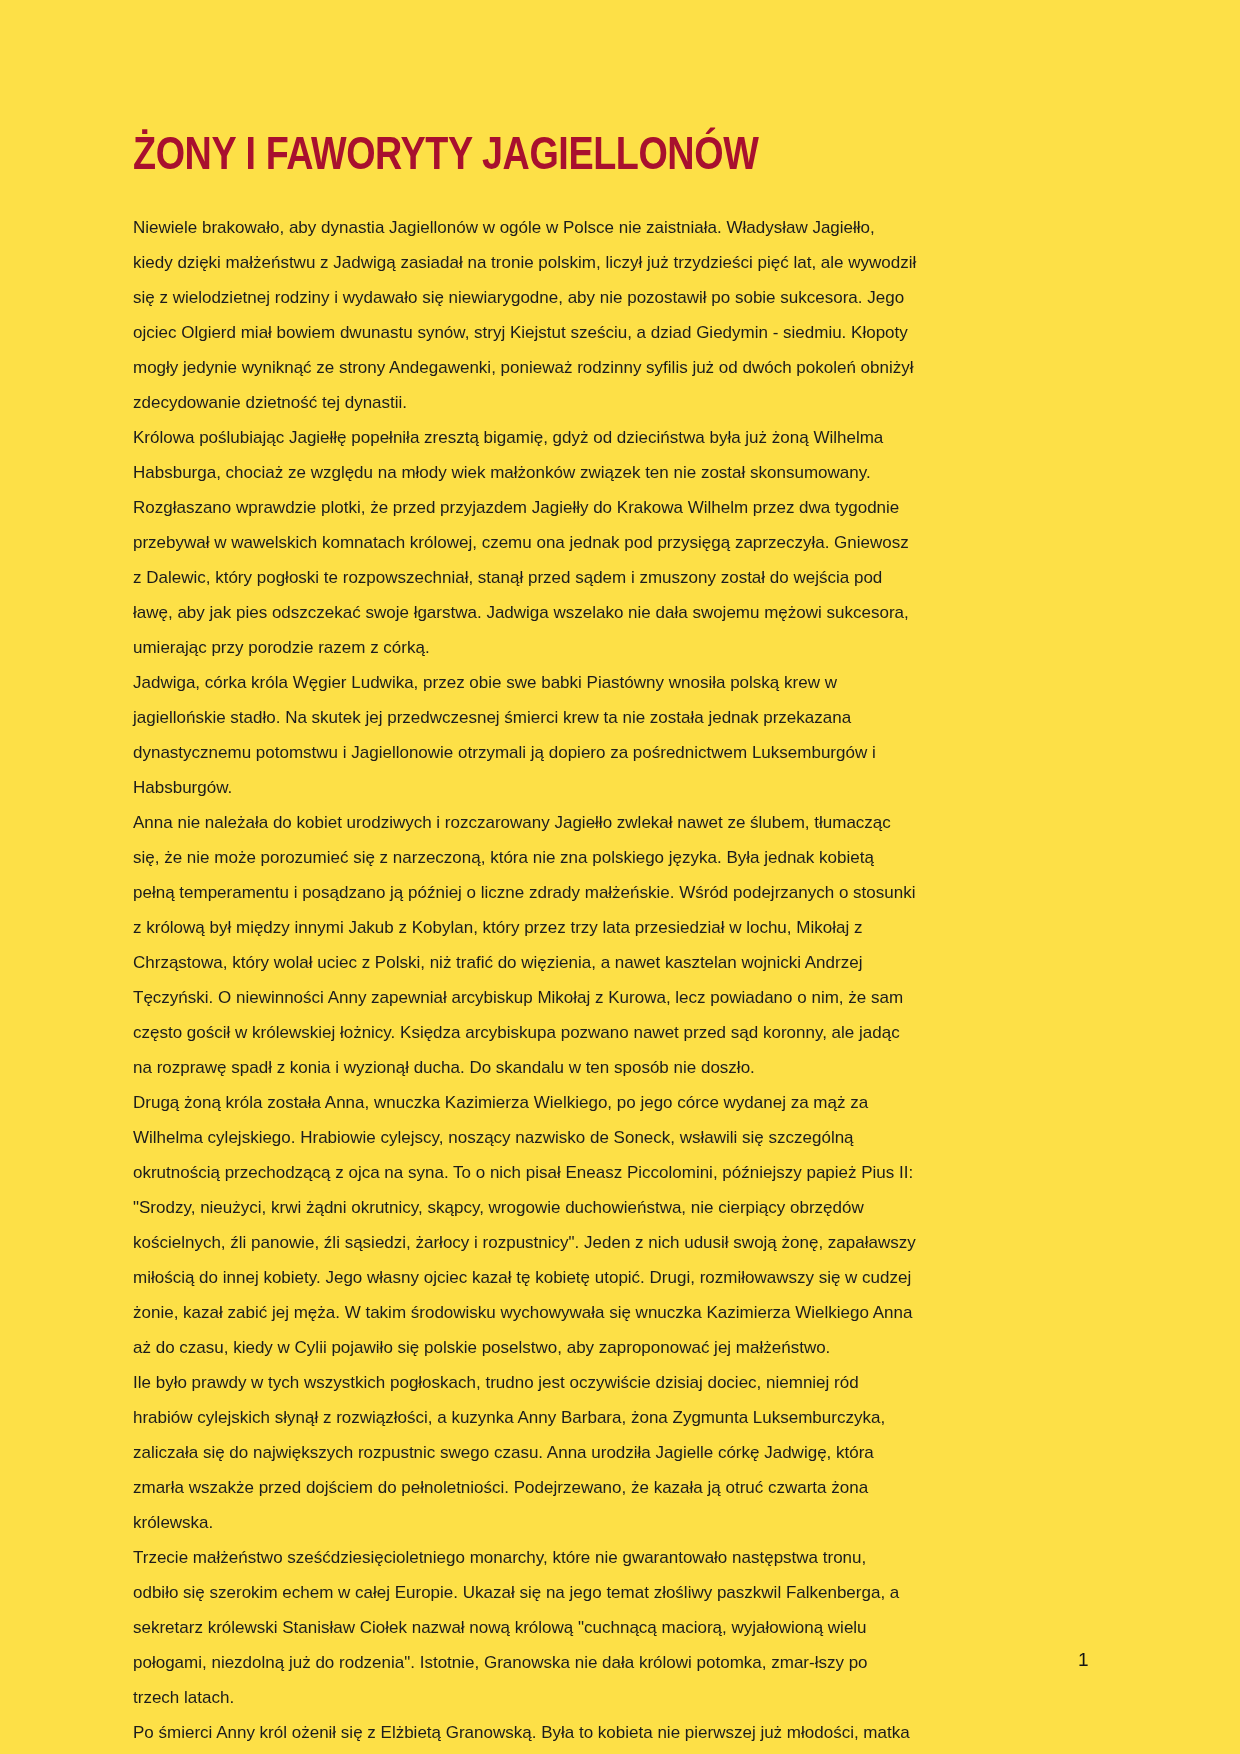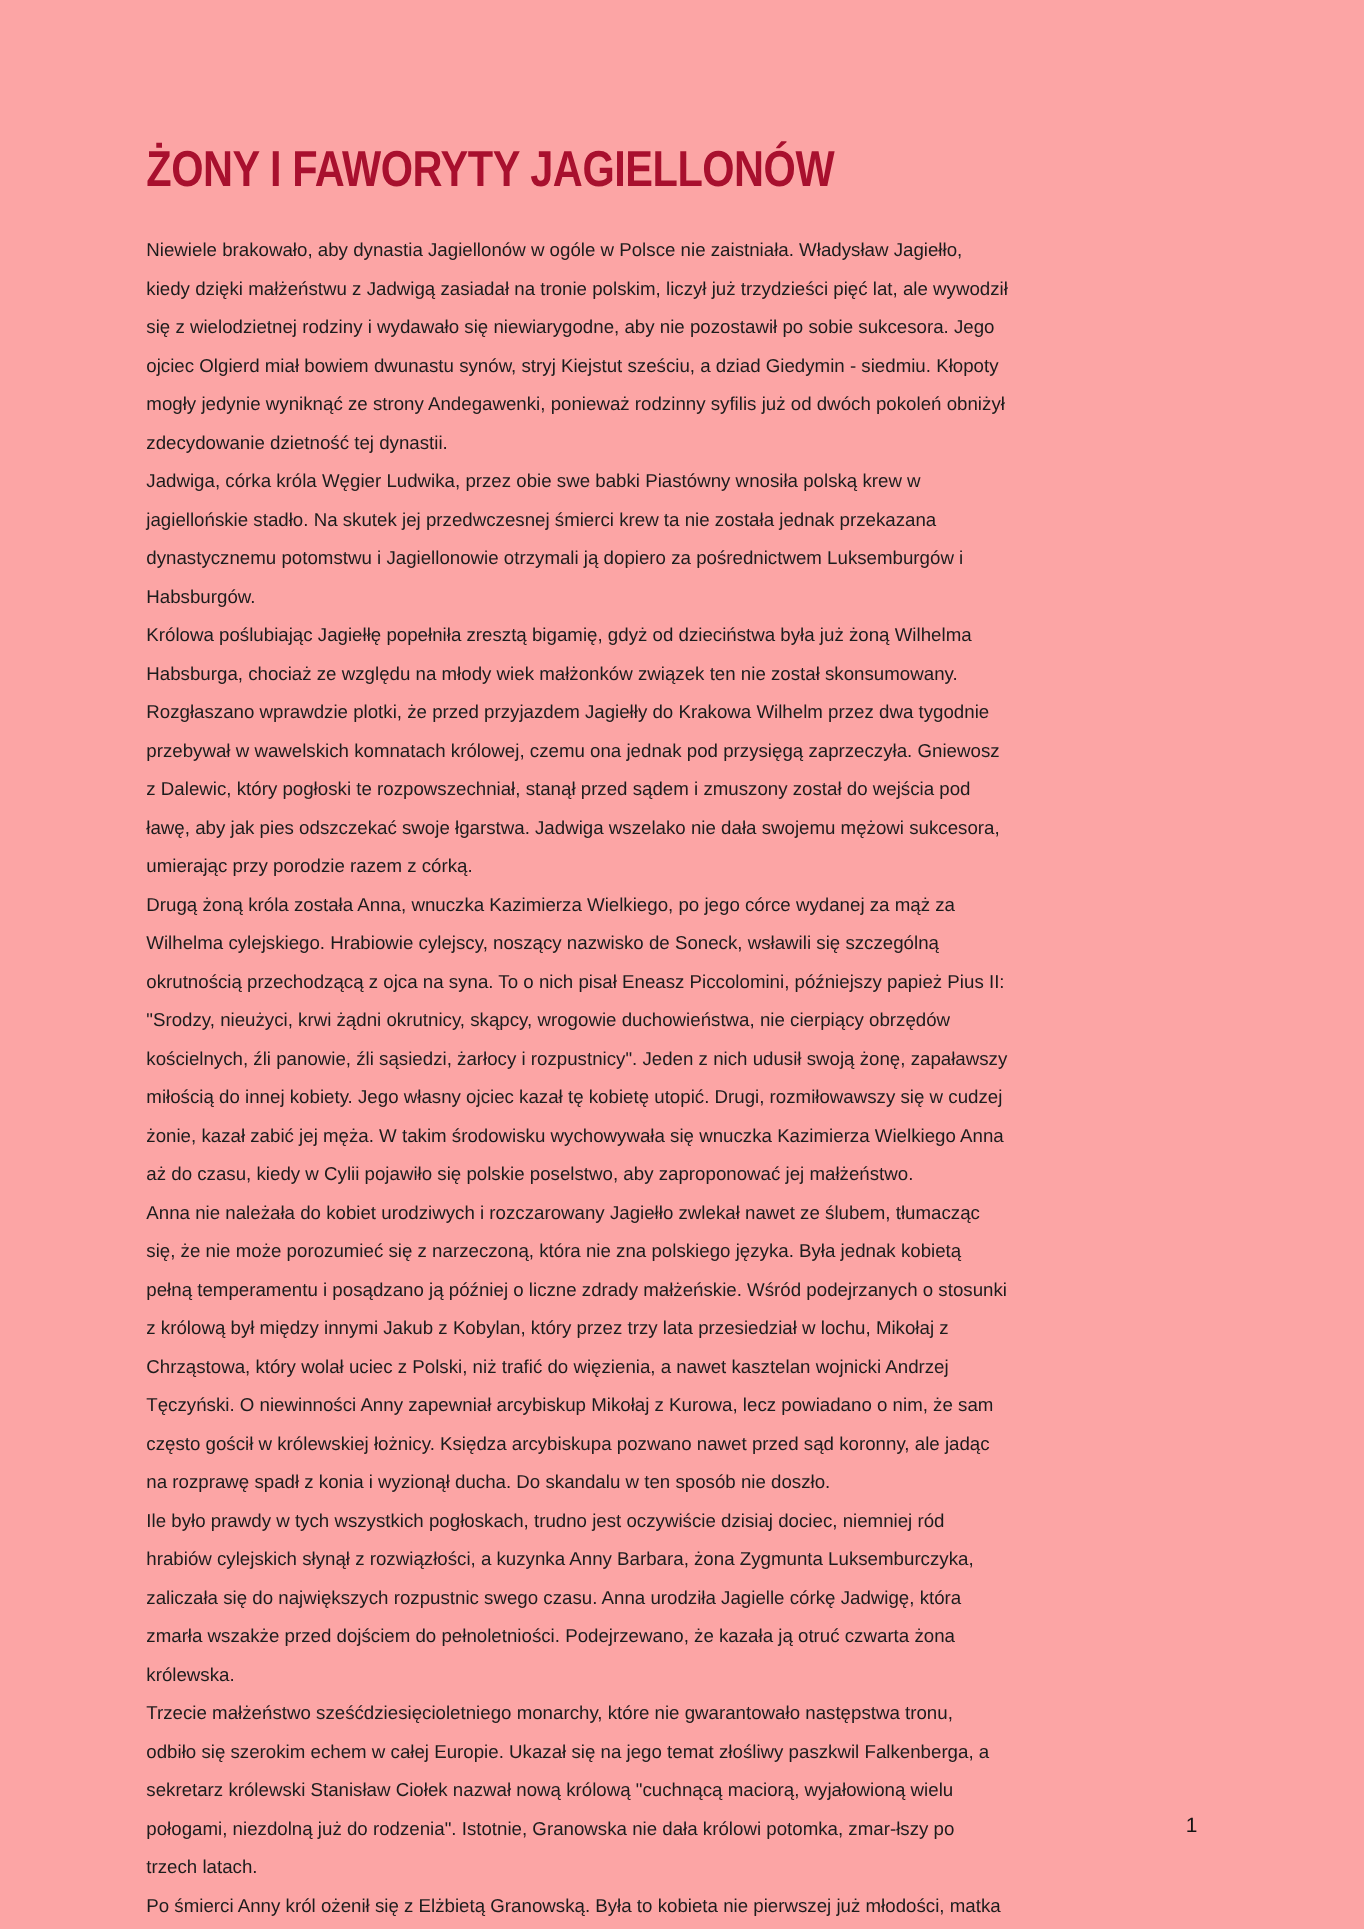--- a/index.html
+++ b/index.html
@@ -7,21 +7,21 @@
     width: 1240px;
     height: 1754px;
     background: #fdfdfd;
     font-family: "Liberation Sans", sans-serif;
     position: relative;
     overflow: hidden;
   }
   .page {
     position: absolute;
     inset: 0;
-    background: #fca5a5;
+    background: #fde047;
   }
   .title {
     position: absolute;
     left: 133px;
     top: 126px;
     margin: 0;
     font-size: 46px;
     font-weight: bold;
     color: #a8102e;
     letter-spacing: -0.5px;
@@ -57,47 +57,47 @@
 
   <h1 class="title">ŻONY I FAWORYTY JAGIELLONÓW</h1>
 
   <div class="body-text">
     <p class="para">Niewiele brakowało, aby dynastia Jagiellonów w ogóle w Polsce nie zaistniała. Władysław Jagiełło,
 kiedy dzięki małżeństwu z Jadwigą zasiadał na tronie polskim, liczył już trzydzieści pięć lat, ale wywodził
 się z wielodzietnej rodziny i wydawało się niewiarygodne, aby nie pozostawił po sobie sukcesora. Jego
 ojciec Olgierd miał bowiem dwunastu synów, stryj Kiejstut sześciu, a dziad Giedymin - siedmiu. Kłopoty
 mogły jedynie wyniknąć ze strony Andegawenki, ponieważ rodzinny syfilis już od dwóch pokoleń obniżył
 zdecydowanie dzietność tej dynastii.</p>
-    <p class="para">Jadwiga, córka króla Węgier Ludwika, przez obie swe babki Piastówny wnosiła polską krew w
-jagiellońskie stadło. Na skutek jej przedwczesnej śmierci krew ta nie została jednak przekazana
-dynastycznemu potomstwu i Jagiellonowie otrzymali ją dopiero za pośrednictwem Luksemburgów i
-Habsburgów.</p>
     <p class="para">Królowa poślubiając Jagiełłę popełniła zresztą bigamię, gdyż od dzieciństwa była już żoną Wilhelma
 Habsburga, chociaż ze względu na młody wiek małżonków związek ten nie został skonsumowany.
 Rozgłaszano wprawdzie plotki, że przed przyjazdem Jagiełły do Krakowa Wilhelm przez dwa tygodnie
 przebywał w wawelskich komnatach królowej, czemu ona jednak pod przysięgą zaprzeczyła. Gniewosz
 z Dalewic, który pogłoski te rozpowszechniał, stanął przed sądem i zmuszony został do wejścia pod
 ławę, aby jak pies odszczekać swoje łgarstwa. Jadwiga wszelako nie dała swojemu mężowi sukcesora,
 umierając przy porodzie razem z córką.</p>
+    <p class="para">Jadwiga, córka króla Węgier Ludwika, przez obie swe babki Piastówny wnosiła polską krew w
+jagiellońskie stadło. Na skutek jej przedwczesnej śmierci krew ta nie została jednak przekazana
+dynastycznemu potomstwu i Jagiellonowie otrzymali ją dopiero za pośrednictwem Luksemburgów i
+Habsburgów.</p>
+    <p class="para">Anna nie należała do kobiet urodziwych i rozczarowany Jagiełło zwlekał nawet ze ślubem, tłumacząc
+się, że nie może porozumieć się z narzeczoną, która nie zna polskiego języka. Była jednak kobietą
+pełną temperamentu i posądzano ją później o liczne zdrady małżeńskie. Wśród podejrzanych o stosunki
+z królową był między innymi Jakub z Kobylan, który przez trzy lata przesiedział w lochu, Mikołaj z
+Chrząstowa, który wolał uciec z Polski, niż trafić do więzienia, a nawet kasztelan wojnicki Andrzej
+Tęczyński. O niewinności Anny zapewniał arcybiskup Mikołaj z Kurowa, lecz powiadano o nim, że sam
+często gościł w królewskiej łożnicy. Księdza arcybiskupa pozwano nawet przed sąd koronny, ale jadąc
+na rozprawę spadł z konia i wyzionął ducha. Do skandalu w ten sposób nie doszło.</p>
     <p class="para">Drugą żoną króla została Anna, wnuczka Kazimierza Wielkiego, po jego córce wydanej za mąż za
 Wilhelma cylejskiego. Hrabiowie cylejscy, noszący nazwisko de Soneck, wsławili się szczególną
 okrutnością przechodzącą z ojca na syna. To o nich pisał Eneasz Piccolomini, późniejszy papież Pius II:
 "Srodzy, nieużyci, krwi żądni okrutnicy, skąpcy, wrogowie duchowieństwa, nie cierpiący obrzędów
 kościelnych, źli panowie, źli sąsiedzi, żarłocy i rozpustnicy". Jeden z nich udusił swoją żonę, zapaławszy
 miłością do innej kobiety. Jego własny ojciec kazał tę kobietę utopić. Drugi, rozmiłowawszy się w cudzej
 żonie, kazał zabić jej męża. W takim środowisku wychowywała się wnuczka Kazimierza Wielkiego Anna
 aż do czasu, kiedy w Cylii pojawiło się polskie poselstwo, aby zaproponować jej małżeństwo.</p>
-    <p class="para">Anna nie należała do kobiet urodziwych i rozczarowany Jagiełło zwlekał nawet ze ślubem, tłumacząc
-się, że nie może porozumieć się z narzeczoną, która nie zna polskiego języka. Była jednak kobietą
-pełną temperamentu i posądzano ją później o liczne zdrady małżeńskie. Wśród podejrzanych o stosunki
-z królową był między innymi Jakub z Kobylan, który przez trzy lata przesiedział w lochu, Mikołaj z
-Chrząstowa, który wolał uciec z Polski, niż trafić do więzienia, a nawet kasztelan wojnicki Andrzej
-Tęczyński. O niewinności Anny zapewniał arcybiskup Mikołaj z Kurowa, lecz powiadano o nim, że sam
-często gościł w królewskiej łożnicy. Księdza arcybiskupa pozwano nawet przed sąd koronny, ale jadąc
-na rozprawę spadł z konia i wyzionął ducha. Do skandalu w ten sposób nie doszło.</p>
     <p class="para">Ile było prawdy w tych wszystkich pogłoskach, trudno jest oczywiście dzisiaj dociec, niemniej ród
 hrabiów cylejskich słynął z rozwiązłości, a kuzynka Anny Barbara, żona Zygmunta Luksemburczyka,
 zaliczała się do największych rozpustnic swego czasu. Anna urodziła Jagielle córkę Jadwigę, która
 zmarła wszakże przed dojściem do pełnoletniości. Podejrzewano, że kazała ją otruć czwarta żona
 królewska.</p>
     <p class="para">Trzecie małżeństwo sześćdziesięcioletniego monarchy, które nie gwarantowało następstwa tronu,
 odbiło się szerokim echem w całej Europie. Ukazał się na jego temat złośliwy paszkwil Falkenberga, a
 sekretarz królewski Stanisław Ciołek nazwał nową królową "cuchnącą maciorą, wyjałowioną wielu
 połogami, niezdolną już do rodzenia". Istotnie, Granowska nie dała królowi potomka, zmar-łszy po
 trzech latach.</p>

